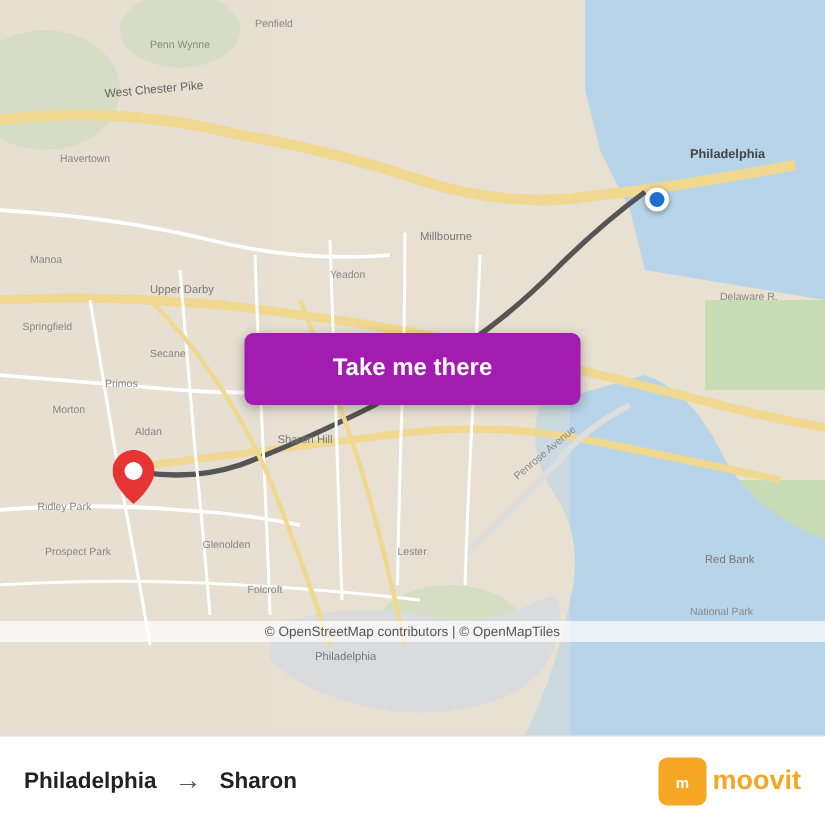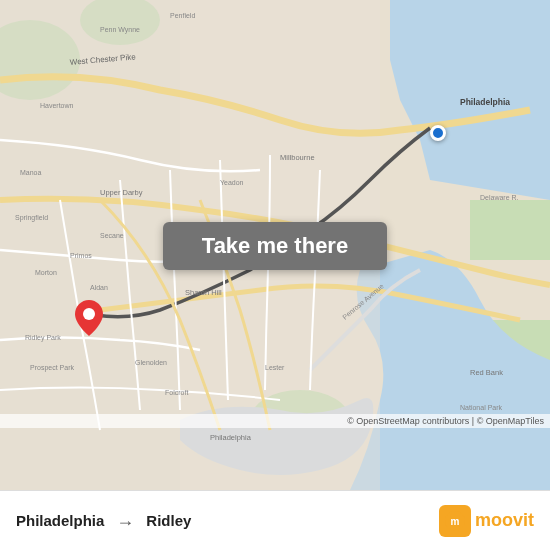--- a/index.html
+++ b/index.html
@@ -24,25 +24,25 @@
       width: 100%;
       height: 100%;
     }
 
     .take-me-there-btn {
       position: absolute;
       top: 222px;
       left: 163px;
       width: 224px;
       height: 48px;
-      background-color: #737373;
+      background-color: #a21caf;
       color: white;
       border: none;
       border-radius: 6px;
-      font-size: 22px;
+      font-size: 16px;
       font-weight: 600;
       cursor: pointer;
       display: flex;
       align-items: center;
       justify-content: center;
       box-shadow: 0 2px 8px rgba(0,0,0,0.3);
     }
 
     .destination-pin {
       position: absolute;
@@ -120,21 +120,21 @@
 
     .attribution {
       position: absolute;
       bottom: 62px;
       left: 0;
       right: 0;
       background: rgba(255,255,255,0.7);
       font-size: 9px;
       color: #555;
       padding: 2px 6px;
-      text-align: right;
+      text-align: center;
     }
   </style>
 </head>
 <body>
 
 <div id="map-container">
   
   <svg id="map-svg" viewBox="0 0 550 490" xmlns="http://www.w3.org/2000/svg">
 
     <rect width="550" height="490" fill="#e8e0d0"></rect>
@@ -220,21 +220,21 @@
   
   <div class="origin-dot"></div>
 
   
   <div class="attribution">© OpenStreetMap contributors | © OpenMapTiles</div>
 </div>
 
 <div id="bottom-bar">
   <span class="route-from">Philadelphia</span>
   <span class="route-arrow">→</span>
-  <span class="route-to">Ridley</span>
+  <span class="route-to">Sharon</span>
 
   <div class="moovit-logo">
     <div class="moovit-icon">
       <svg width="22" height="22" viewBox="0 0 22 22" xmlns="http://www.w3.org/2000/svg">
         <circle cx="11" cy="11" r="10" fill="#f5a623"></circle>
         <text x="11" y="15" text-anchor="middle" font-size="10" fill="white" font-weight="bold">m</text>
       </svg>
     </div>
     <span class="moovit-text">moovit</span>
   </div>

